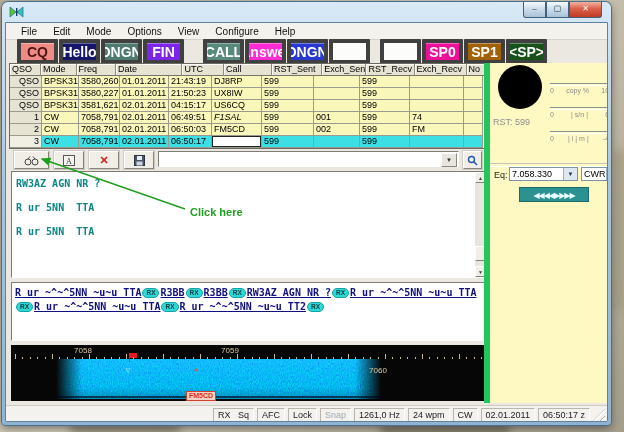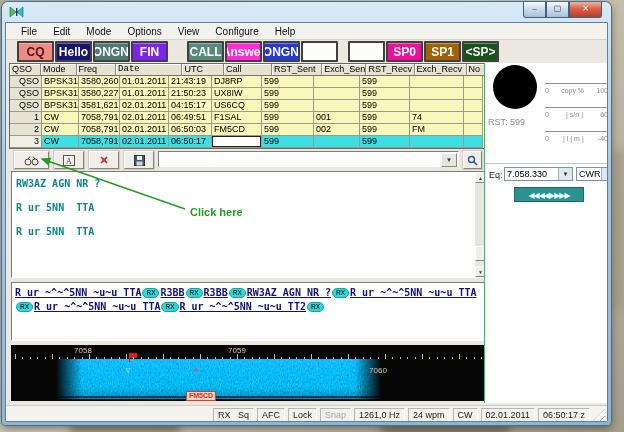--- a/index.html
+++ b/index.html
@@ -25,23 +25,23 @@
            background:linear-gradient(#f2b3a2,#d9604a 45%,#bf3b25);}
 
   #client{position:absolute;left:3px;top:20px;right:3px;bottom:3px;background:#ebe8e1;
           border:1px solid #5d82a0;border-radius:0 0 2px 2px;overflow:hidden;}
 
   
   #menubar{position:absolute;left:0;top:0;right:0;height:16px;background:#f4f2ed;
            border-bottom:1px solid #d6d2ca;display:flex;align-items:center;padding-left:7px;}
   .menu-item{font-size:10px;color:#111;padding:0 8px;}
   #macrorow{position:absolute;left:0;top:17px;right:0;height:23px;display:flex;align-items:center;}
-  .macro-btn{height:17px;width:33px;margin-right:1px;border:2px solid #404040;border-radius:1px;
+  .macro-btn{height:17px;width:33px;margin-right:1px;border:4px solid #404040;border-radius:1px;
              box-shadow:inset 0 1px 0 rgba(255,255,255,.35);
-             font-size:12px;font-weight:bold;display:flex;align-items:center;justify-content:center;
+             font-size:14px;font-weight:bold;display:flex;align-items:center;justify-content:center;
              white-space:nowrap;overflow:hidden;}
 
   
   #logtable{position:absolute;left:3px;top:40px;width:475px;border:1px solid #6a6a62;background:#faf7bb;}
   .trow{display:flex;height:12px;}
   .cell{box-sizing:border-box;font-size:9px;line-height:11px;padding:0 2px;white-space:pre;overflow:hidden;
         border-right:1px solid #9a9a8e;border-bottom:1px solid #9a9a8e;color:#000;}
   .thead .cell{background:#e7e3d3;border-right:1px solid #8f8b7f;border-bottom:1px solid #77736a;
         box-shadow:inset 1px 1px 0 #fdfcf6;}
   .numcell{background:#e7e3d3;text-align:right;}
@@ -93,21 +93,21 @@
   .fade-l{position:absolute;left:45px;top:14px;width:26px;height:40px;background:linear-gradient(90deg,#060606,rgba(6,6,6,0));}
   .fade-r{position:absolute;left:344px;top:14px;width:26px;height:40px;background:linear-gradient(270deg,#060606,rgba(6,6,6,0));}
   .wf-line{position:absolute;left:45px;top:51px;width:325px;height:2px;background:rgba(2,6,30,.65);}
   .flag{position:absolute;width:8px;height:5px;background:#e41b1b;}
   .flag-pole{position:absolute;width:1px;height:9px;background:#e41b1b;}
   .cursor{position:absolute;font-size:6px;line-height:6px;transform:translateX(-50%);}
   .calltag{position:absolute;background:#f6d2c2;border:1px solid #d04030;color:#e0271c;
            font:bold 7px "Liberation Sans",sans-serif;line-height:8px;padding:0 2px;}
 
   
-  #rightpanel{position:absolute;left:478px;top:40px;right:0;bottom:18px;border-left:1px solid #22c55e;background:#ffffff;}
+  #rightpanel{position:absolute;left:478px;top:40px;right:0;bottom:18px;border-left:6px solid #22c55e;background:#fef9c3;}
   #tuning-circle{position:absolute;left:8px;top:2px;width:44px;height:44px;border-radius:50%;background:#000;}
   #rst{position:absolute;left:3px;top:54px;font-size:9px;color:#8d8d8d;white-space:pre;}
   .meter{position:absolute;left:60px;width:63px;}
   .meter .groove{height:1px;border-top:1px solid #8f8f8f;border-bottom:1px solid #fff;}
   .meter .mlabels{display:flex;justify-content:space-between;font-size:7px;color:#8d8d8d;margin-top:1px;white-space:pre;}
   .hdiv{position:absolute;left:0;right:0;height:2px;border-top:1px solid #c9c5bd;border-bottom:1px solid #fff;}
   #eq-label{position:absolute;left:4px;top:107px;font-size:9px;color:#222;}
   .mini-combo{position:absolute;top:104px;height:14px;background:#fff;border:1px solid #7d93a8;box-sizing:border-box;}
   .mini-combo .val{position:absolute;left:2px;top:1px;font-size:9px;color:#000;white-space:nowrap;}
   .mini-combo .arr{position:absolute;right:0;top:0;bottom:0;width:13px;background:#dfe8f0;border-left:1px solid #9fb2c2;
@@ -173,21 +173,21 @@
         <div class="macro-btn" style="background: rgb(252, 252, 250); color: rgb(0, 0, 0); margin-left: 9px;"></div>
         <div class="macro-btn" style="background: rgb(239, 16, 154); color: rgb(255, 255, 255);">SP0</div>
         <div class="macro-btn" style="background: #a16207; color: rgb(255, 255, 255);">SP1</div>
         <div class="macro-btn" style="background: rgb(23, 82, 26); color: rgb(255, 255, 255);">&lt;SP&gt;</div>
       </div>
     <div id="logtable">
         <div class="trow thead">
           <div class="cell" style="width: 32px;">QSO</div>
           <div class="cell" style="width: 37px;">Mode</div>
           <div class="cell" style="width: 41px;">Freq</div>
-          <div class="cell" style="width: 69px; font-family: Liberation Mono, monospace;">Date</div>
+          <div class="cell" style="width: 69px;">Date</div>
           <div class="cell" style="width: 43px;">UTC</div>
           <div class="cell" style="width: 50px;">Call</div>
           <div class="cell" style="width: 52px;">RST_Sent</div>
           <div class="cell" style="width: 46px;">Exch_Sent</div>
           <div class="cell" style="width: 50px;">RST_Recv</div>
           <div class="cell" style="width: 54px;">Exch_Recv</div>
           <div class="cell" style="width: 19px;">No</div>
         </div>
         <div class="trow">
           <div class="cell numcell" style="width: 32px;">QSO</div>
@@ -227,21 +227,21 @@
           <div class="cell" style="width: 50px;">599</div>
           <div class="cell" style="width: 54px;"></div>
           <div class="cell" style="width: 19px;"></div>
         </div>
         <div class="trow">
           <div class="cell numcell" style="width: 32px;">1</div>
           <div class="cell" style="width: 37px;">CW</div>
           <div class="cell" style="width: 41px;">7058,791</div>
           <div class="cell" style="width: 49px;">02.01.2011</div>
           <div class="cell" style="width: 43px;">06:49:51</div>
-          <div class="cell" style="width: 50px;">F1SAL</div>
+          <div class="cell" style="width: 50px; font-style: italic;">F1SAL</div>
           <div class="cell" style="width: 52px;">599</div>
           <div class="cell" style="width: 46px;">001</div>
           <div class="cell" style="width: 50px;">599</div>
           <div class="cell" style="width: 54px;">74</div>
           <div class="cell" style="width: 19px;"></div>
         </div>
         <div class="trow">
           <div class="cell numcell" style="width: 32px;">2</div>
           <div class="cell" style="width: 37px;">CW</div>
           <div class="cell" style="width: 41px;">7058,791</div>
@@ -335,21 +335,21 @@
       <div class="noise-glow"></div>
       <div class="fade-l"></div>
       <div class="fade-r"></div>
       <div class="wf-line"></div>
       <div class="flag-pole" style="left: 118px; top: 8px;"></div>
       <div class="flag" style="left: 118px; top: 8px;"></div>
       <div class="cursor" id="rxcur" style="color: rgb(232, 232, 232); left: 117px; top: 22px;">▽</div>
       <div class="cursor" id="txcur" style="color: rgb(224, 85, 72); left: 185px; top: 21px;">▲</div>
       <div class="calltag" style="left: 175px; top: 46px;">FM5CD</div>
     <div class="wf-label" style="left: 72px;">7058</div>
-        <div class="wf-label" style="left: 226px;">7059</div>
+        <div class="wf-label" style="left: 219px;">7059</div>
         <div class="wf-label" style="left: 367px; margin-top: 20px;">7060</div>
         <div class="wf-tick" style="left: 4px; top: 9px; height: 5px; background: rgb(201, 184, 148); width: 1px; position: absolute;"></div>
         <div class="wf-tick" style="left: 11.4px; top: 12px; height: 2px; background: rgb(201, 184, 148); width: 1px; position: absolute;"></div>
         <div class="wf-tick" style="left: 18.8px; top: 12px; height: 2px; background: rgb(201, 184, 148); width: 1px; position: absolute;"></div>
         <div class="wf-tick" style="left: 26.2px; top: 12px; height: 2px; background: rgb(201, 184, 148); width: 1px; position: absolute;"></div>
         <div class="wf-tick" style="left: 33.6px; top: 12px; height: 2px; background: rgb(201, 184, 148); width: 1px; position: absolute;"></div>
         <div class="wf-tick" style="left: 41px; top: 9px; height: 5px; background: rgb(201, 184, 148); width: 1px; position: absolute;"></div>
         <div class="wf-tick" style="left: 48.4px; top: 12px; height: 2px; background: rgb(201, 184, 148); width: 1px; position: absolute;"></div>
         <div class="wf-tick" style="left: 55.8px; top: 12px; height: 2px; background: rgb(201, 184, 148); width: 1px; position: absolute;"></div>
         <div class="wf-tick" style="left: 63.2px; top: 12px; height: 2px; background: rgb(201, 184, 148); width: 1px; position: absolute;"></div>

